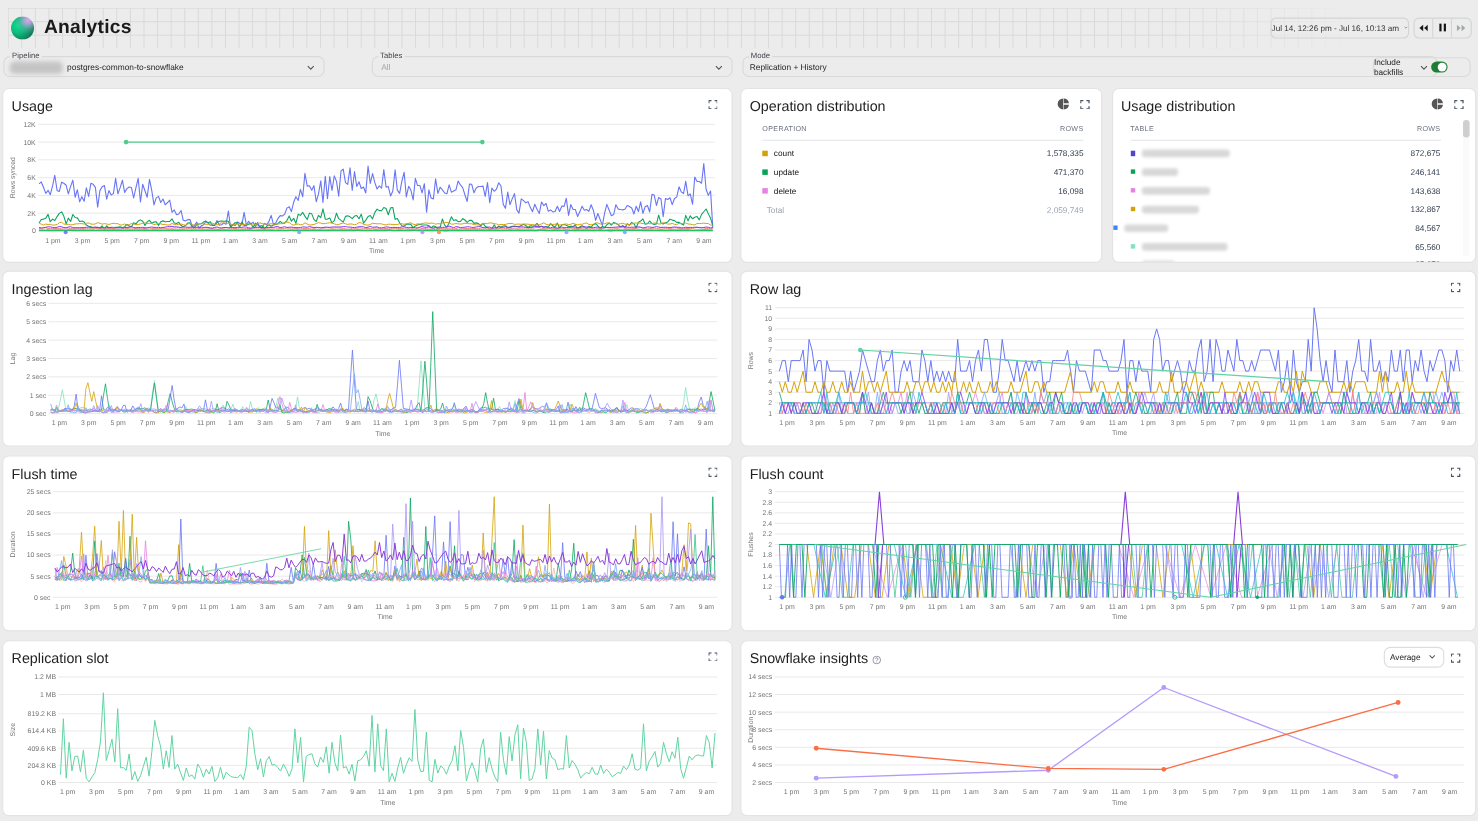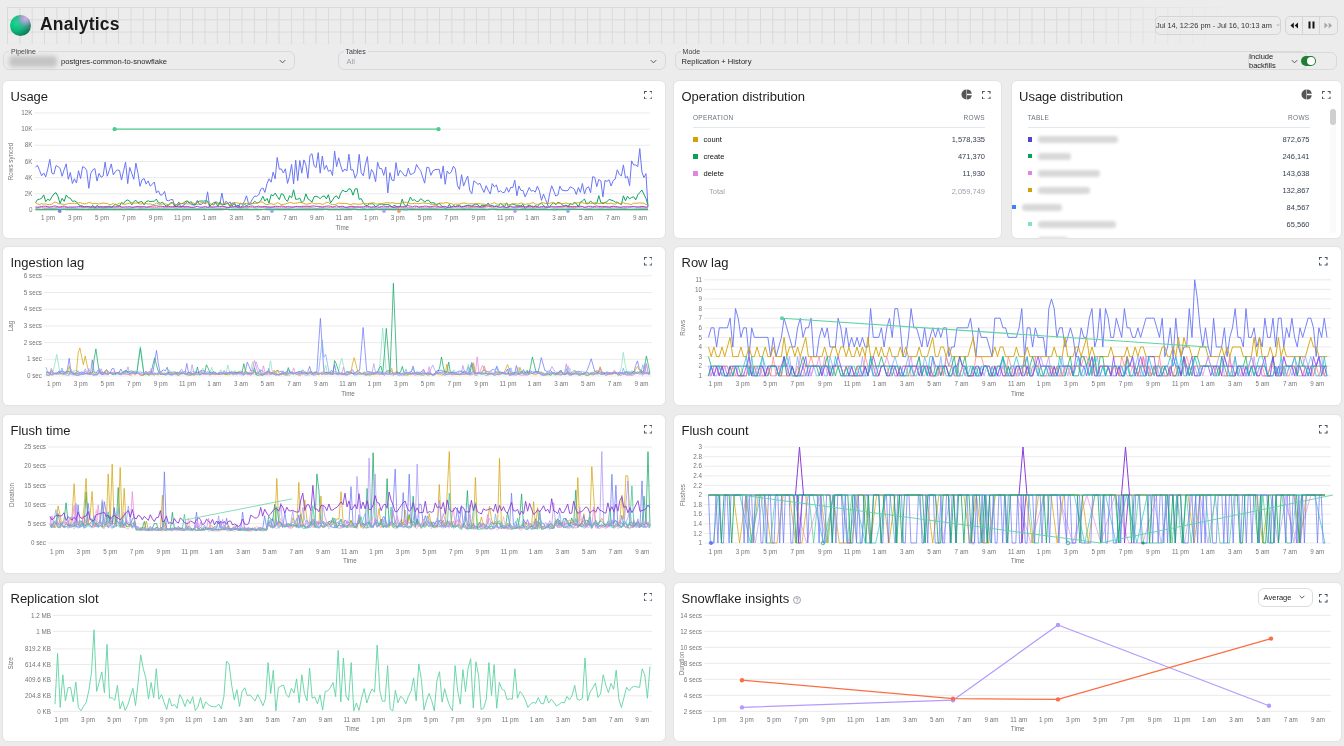--- a/index.html
+++ b/index.html
@@ -162,23 +162,23 @@
       <path d="M10 1 A10 10 0 0 0 10 21 Z" fill="#555" transform="translate(1,0)"></path>
       <path d="M12 1 A10 10 0 0 1 21.6 9.5 L12 9.5 Z" fill="#555"></path>
       <path d="M21.6 12.5 A10 10 0 0 1 12 21 L12 12.5 Z" fill="#555"></path>
     </svg>
     <svg width="8.5" height="8.5" viewBox="0 0 9 9" style="position:absolute;top:10.2px;right:10.5px">
       <path d="M0.5 3V0.5H3M6 0.5H8.5V3M8.5 6V8.5H6M3 8.5H0.5V6" fill="none" stroke="#4b5563" stroke-width="1.2"></path>
     </svg>
     <div class="thead" style="left:19px;right:16px"><span>OPERATION</span><span style="float:right">ROWS</span></div>
     <div class="tdiv" style="left:19px;right:16px"></div>
     <div class="trow" style="top:54.5px;left:19px;right:16px"><span class="sq" style="background:#d4a106"></span><span class="tname">count</span><span class="tval">1,578,335</span></div>
-    <div class="trow" style="top:71.69999999999999px;left:19px;right:16px"><span class="sq" style="background:#0aa356"></span><span class="tname">create</span><span class="tval">471,370</span></div>
-    <div class="trow" style="top:88.89999999999998px;left:19px;right:16px"><span class="sq" style="background:#e583e0"></span><span class="tname">delete</span><span class="tval">11,930</span></div>
-    <div class="trow" style="top:106.09999999999997px;left:19px;right:16px"><span class="tname" style="color:#9ca3af;margin-left:16px">Total</span><span class="tval" style="color:#9ca3af">2,059,749</span></div>
+    <div class="trow" style="top:71.69999999999999px;left:19px;right:16px"><span class="sq" style="background:#0aa356"></span><span class="tname">update</span><span class="tval">471,370</span></div>
+    <div class="trow" style="top:88.89999999999998px;left:19px;right:16px"><span class="sq" style="background:#e583e0"></span><span class="tname">delete</span><span class="tval">16,098</span></div>
+    <div class="trow" style="top:106.09999999999997px;left:19px;right:16px"><span class="tname" style="color:#9ca3af;margin-left:4px">Total</span><span class="tval" style="color:#9ca3af">2,059,749</span></div>
   </div>
 <div class="card" style="left:1010.5px;top:79.5px;width:331.5px;height:159.3px">
 <div class="ctitle">Usage distribution</div>
     <svg width="11" height="11" viewBox="0 0 22 22" style="position:absolute;top:8.5px;right:29px">
       <path d="M10 1 A10 10 0 0 0 10 21 Z" fill="#555" transform="translate(1,0)"></path>
       <path d="M12 1 A10 10 0 0 1 21.6 9.5 L12 9.5 Z" fill="#555"></path>
       <path d="M21.6 12.5 A10 10 0 0 1 12 21 L12 12.5 Z" fill="#555"></path>
     </svg>
     <svg width="8.5" height="8.5" viewBox="0 0 9 9" style="position:absolute;top:10.2px;right:10.5px">
       <path d="M0.5 3V0.5H3M6 0.5H8.5V3M8.5 6V8.5H6M3 8.5H0.5V6" fill="none" stroke="#4b5563" stroke-width="1.2"></path>

